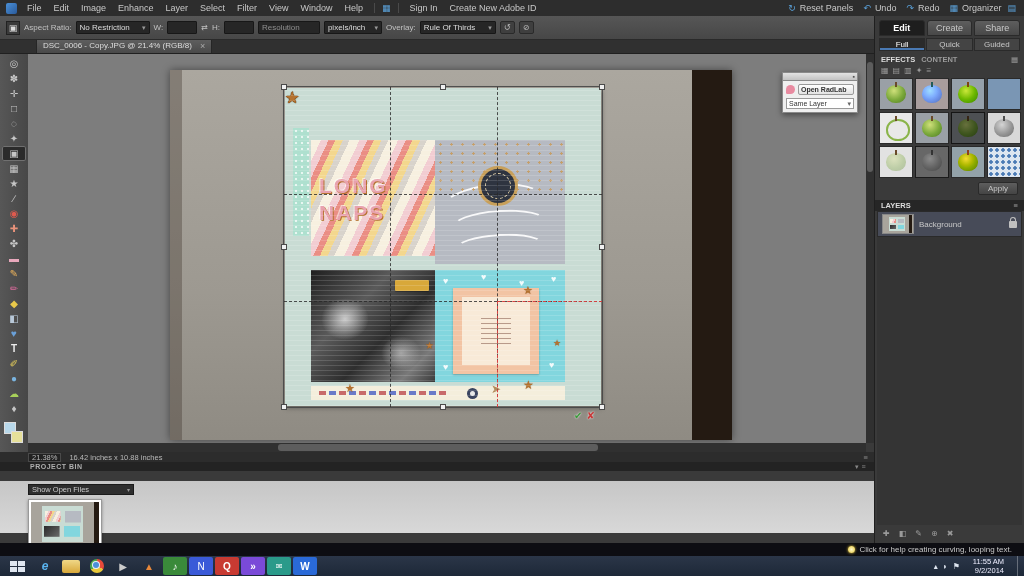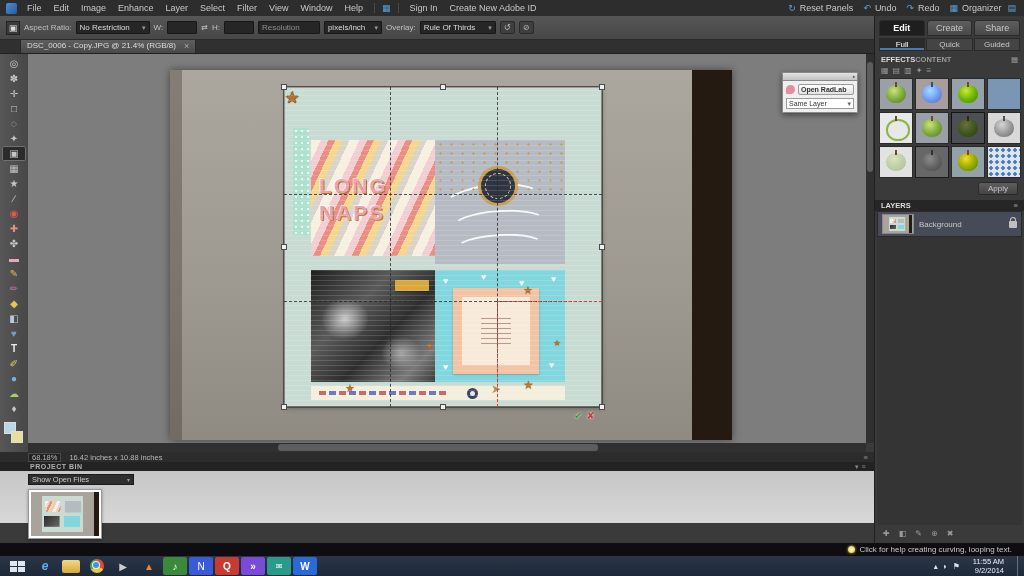--- a/index.html
+++ b/index.html
@@ -18,21 +18,21 @@
 
 #optionsbar{position:absolute;top:16px;left:0;width:874px;height:24px;background:linear-gradient(#565656,#474747);display:flex;align-items:center;gap:4px;padding:0 6px;font-size:8px;color:#c2c2c2;border-bottom:1px solid #2a2a2a;z-index:5}
 .ob-toolico{width:14px;height:14px;background:#3a3a3a;border:1px solid #222;color:#ddd;display:flex;align-items:center;justify-content:center;font-size:9px}
 .field,.select{background:#262626;border:1px solid #171717;height:13px;display:flex;align-items:center;padding:0 3px;color:#ddd;border-radius:1px;white-space:nowrap}
 .select .caret{margin-left:auto;font-size:7px;color:#999;padding-left:4px}
 .w-aspect{width:74px}.w-dim{width:30px}.w-res{width:62px;color:#8f8f8f}.w-unit{width:58px}.w-overlay{width:76px}
 .ob-ico{width:15px;height:13px;border:1px solid #2a2a2a;background:#3f3f3f;display:flex;align-items:center;justify-content:center;color:#bbb;font-size:8px;border-radius:2px}
 
 
 #tabbar{position:absolute;top:40px;left:0;width:874px;height:14px;background:#303030;border-bottom:1px solid #202020;display:flex;align-items:flex-end}
-#doc-tab{margin-left:20px;height:16px;background:linear-gradient(#616161,#4a4a4a);border:1px solid #262626;border-bottom:none;display:flex;align-items:center;padding:0 6px;font-size:8px;color:#ddd;gap:8px;white-space:nowrap}
+#doc-tab{margin-left:36px;height:16px;background:linear-gradient(#616161,#4a4a4a);border:1px solid #262626;border-bottom:none;display:flex;align-items:center;padding:0 6px;font-size:8px;color:#ddd;gap:8px;white-space:nowrap}
 #doc-tab .close{color:#aaa;font-size:9px}
 
 
 #toolbox{position:absolute;top:54px;left:0;width:28px;height:398px;background:linear-gradient(90deg,#575757,#474747);display:flex;flex-direction:column;align-items:center;padding-top:2px}
 .tool{width:24px;height:15px;display:flex;align-items:center;justify-content:center;font-size:10px;color:#c6c6c6;border-radius:2px}
 .tool.active{background:#2b2b2b;box-shadow:inset 0 0 0 1px #707070}
 #toolbox .tool:nth-child(11){color:#e05a4e}
 #toolbox .tool:nth-child(12){color:#e8927a}
 #toolbox .tool:nth-child(14){color:#e8a8bc}
 #toolbox .tool:nth-child(15){color:#e8b05a}
@@ -134,21 +134,21 @@
 #hscroll .sthumb{position:absolute;top:1px;left:250px;height:7px;width:320px;background:#5d5d5d;border-radius:3px}
 #statusbar{position:absolute;left:0;top:452px;width:874px;height:10px;background:#2c2c2c;display:flex;align-items:center;font-size:7.5px;color:#b8b8b8}
 #zoombox{margin-left:28px;border:1px solid #4a4a4a;background:#222;padding:0 3px;height:9px;display:flex;align-items:center}
 #dims{margin-left:8px}
 #sb-right{margin-left:auto;margin-right:6px;color:#888}
 
 
 #binheader{position:absolute;left:0;top:462px;width:874px;height:9px;background:#232323;display:flex;align-items:center;font-size:7px;font-weight:bold;color:#b0b0b0;letter-spacing:.5px}
 #binheader .bh-label{margin-left:30px}
 #binheader .bh-icons{margin-left:auto;margin-right:8px;font-weight:normal;color:#888}
-#bin{position:absolute;left:0;top:471px;width:874px;height:52px;background:linear-gradient(#c6c6c6,#d8d8d8)}
+#bin{position:absolute;left:0;top:481px;width:874px;height:52px;background:linear-gradient(#c6c6c6,#d8d8d8)}
 #bin-dd{position:absolute;left:28px;top:3px;width:106px;height:11px;background:#2e2e2e;border:1px solid #1a1a1a;color:#ccc;font-size:7.5px;display:flex;align-items:center;padding:0 3px}
 #bin-dd .caret{margin-left:auto;font-size:6px;color:#999}
 #bin-thumb{position:absolute;left:28px;top:18px;width:74px;height:50px;background:#fff;border:1px solid #999;box-shadow:0 1px 3px rgba(0,0,0,.35);padding:2px}
 .photo-mini{width:100%;height:100%;background:#a8a49c;position:relative}
 .photo-mini::after{content:"";position:absolute;right:0;top:0;width:7%;height:100%;background:#241a12}
 .minipage{position:absolute;left:16%;top:8%;width:60%;height:84%;background-color:#c9dcd4;background-repeat:no-repeat;background-image:
  repeating-linear-gradient(115deg,#f7f0e0 0 3px,#f2cdd2 3px 5px,#ea8e84 5px 7px,#f3d78e 7px 9px,#d8d3cb 9px 11px),
  linear-gradient(#b6bac2,#b6bac2),
  linear-gradient(135deg,#2a2a2a,#6a6a6a),
  linear-gradient(#82d6de,#82d6de);
@@ -156,21 +156,21 @@
  background-position:12% 22%,95% 22%,10% 80%,92% 78%}
 
 
 #panel{position:absolute;left:874px;top:16px;width:150px;height:527px;background:#3a3a3a;border-left:1px solid #1f1f1f;font-size:8px;color:#c8c8c8;display:flex;flex-direction:column}
 .p-tabs{display:flex;gap:2px;padding:4px 4px 2px}
 .p-tab{flex:1;height:16px;display:flex;align-items:center;justify-content:center;background:linear-gradient(#5e5e5e,#484848);border:1px solid #2a2a2a;border-radius:3px 3px 0 0;font-size:9px}
 .p-tab.active{background:#1e1e1e;color:#fff;font-weight:bold}
 .p-modes{display:flex;gap:1px;padding:0 4px}
 .p-mode{flex:1;height:13px;display:flex;align-items:center;justify-content:center;background:#444;border:1px solid #2a2a2a}
 .p-mode.active{background:#2a2a2a;color:#fff;box-shadow:inset 0 -2px 0 #4a7ab4}
-.p-headrow{display:flex;align-items:flex-end;padding:4px 6px 1px;font-weight:bold;font-size:7.5px;color:#ddd}
+.p-headrow{display:flex;align-items:flex-end;gap:6px;padding:4px 6px 1px;font-weight:bold;font-size:7.5px;color:#ddd}
 .p-headrow .content-lbl{color:#9a9a9a;font-weight:bold}
 .p-headrow .hico{margin-left:auto;color:#9a9a9a;font-weight:normal}
 .p-filters{display:flex;gap:4px;padding:1px 6px 3px;color:#9a9a9a}
 #grid{display:grid;grid-template-columns:repeat(4,34px);grid-auto-rows:32px;gap:2px;padding:0 4px}
 .g{background:#9aa0a6;border:1px solid #2a2a2a;position:relative;overflow:hidden}
 .g::before{content:"";position:absolute;left:6px;top:6px;width:20px;height:18px;border-radius:48%;background:radial-gradient(circle at 40% 32%,#cfe07a,#7aa83a 55%,#4e7a22)}
 .g::after{content:"";position:absolute;left:15px;top:3px;width:2px;height:5px;background:#6a4a2a}
 .g:nth-child(2){filter:hue-rotate(140deg)}
 .g:nth-child(3){filter:saturate(1.7)}
 .g:nth-child(4){background:#7a96b4}.g:nth-child(4)::before,.g:nth-child(4)::after{display:none}
@@ -418,21 +418,21 @@
   </div>
 
   <div id="vscroll">
       <div class="sthumb"></div>
     </div>
   <div id="hscroll">
       <div class="sthumb"></div>
     </div>
 
   <div id="statusbar">
-    <span id="zoombox">68.18%</span>
+    <span id="zoombox">21.38%</span>
     <span id="dims">16.42 inches x 10.88 inches</span>
     <span id="sb-right">≡</span>
   </div>
 
   <div id="binheader">
     <span class="bh-label">PROJECT BIN</span>
     <span class="bh-icons">▾ ≡</span>
   </div>
   <div id="bin">
     <div id="bin-dd">

